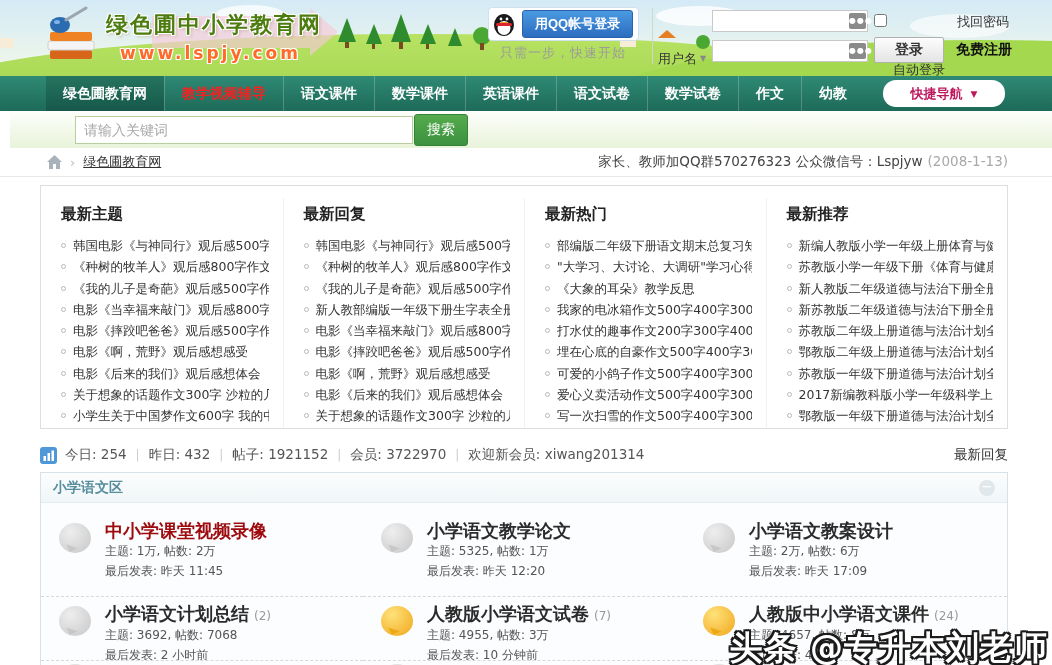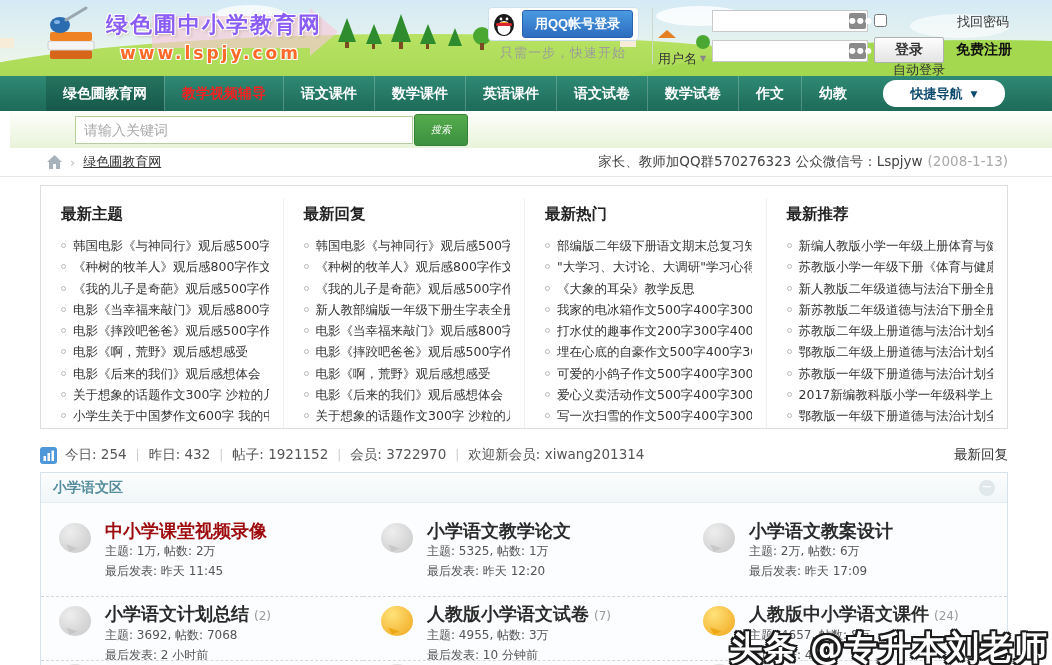--- a/index.html
+++ b/index.html
@@ -5,21 +5,21 @@
   * { margin:0; padding:0; box-sizing:border-box; }
   html,body { width:1052px; height:665px; }
   body { position:relative; overflow:hidden; background:#fff;
          font-family:"DejaVu Sans","Liberation Sans",sans-serif; color:#333; }
   a { text-decoration:none; color:inherit; cursor:pointer; }
 
   
   .header { position:absolute; top:0; left:0; width:1052px; height:76px; overflow:hidden; }
   .header svg.scene { position:absolute; top:0; left:0; }
   .logo-wrap { position:absolute; left:42px; top:6px; display:flex; gap:8px; align-items:center; }
-  .site-name { font-size:22px; font-weight:bold; color:#8b5cf6; letter-spacing:2px; white-space:nowrap;
+  .site-name { font-size:22px; font-weight:bold; color:#4d7c0f; letter-spacing:2px; white-space:nowrap;
                text-shadow:1px 1px 0 #fff,-1px -1px 0 #fff,1px -1px 0 #fff,-1px 1px 0 #fff,2px 2px 3px rgba(120,80,0,.25); }
   .site-url  { font-size:17px; font-weight:bold; color:#ff6a2a; letter-spacing:3px; margin-top:3px; margin-left:14px;
                text-shadow:1px 1px 0 #fff,-1px -1px 0 #fff,1px -1px 0 #fff,-1px 1px 0 #fff; }
   .qq-box { position:absolute; left:488px; top:7px; background:#fff; border:1px solid #cfe0ee; border-radius:4px;
             padding:2px 5px 2px 3px; display:flex; align-items:center; gap:6px; }
   .qq-btn { background:linear-gradient(#4a9ae0,#2c6cc0); border:1px solid #2a62b0; border-radius:3px;
             color:#fff; font-weight:bold; font-size:13px; padding:4px 12px; white-space:nowrap; }
   .qq-hint { position:absolute; left:500px; top:44px; font-size:13px; color:#9b9b9b; letter-spacing:1px; white-space:nowrap; }
   .login-divider { position:absolute; left:652px; top:8px; height:56px; border-left:1px solid #ccd9cc; }
   .fld-label { position:absolute; font-size:13px; color:#333; white-space:nowrap;margin-top:36px; }
@@ -38,30 +38,30 @@
 
   
   .nav { position:absolute; top:76px; left:0; width:1052px; height:35px;
          background:linear-gradient(#2f8a75,#1d6a58); display:flex; align-items:stretch; padding-left:46px; }
   .nav-item { display:flex; align-items:center; padding:0 17px; color:#fff; font-size:14px; font-weight:bold; white-space:nowrap; }
   .nav-item + .nav-item { border-left:1px solid rgba(255,255,255,.22); }
   .nav-item.active { background:linear-gradient(#25745f,#16584a); }
   .nav-item.hot { color:#f32222; }
   .quick-nav { position:absolute; right:47px; top:4px; height:27px; min-width:122px; background:#fff; border-radius:13px;
                display:flex; align-items:center; justify-content:center; gap:8px;
-               color:#0c4a6e; font-weight:bold; font-size:13px; cursor:pointer; padding:0 12px; }
+               color:#be185d; font-weight:bold; font-size:13px; cursor:pointer; padding:0 12px; }
   .quick-nav .caret { font-size:9px; }
 
   
   .search-row { position:absolute; top:111px; left:0; width:1052px; height:37px;
                 background:linear-gradient(#fdfefb,#e9f3da); display:flex; align-items:center; padding-left:65px;margin-left:10px; }
   .search-input { width:338px; height:28px; border:1px solid #b7cf9e; padding:0 8px; font-size:14px; color:#333; }
   .search-input::placeholder { color:#a9a9a9; }
   .search-btn { width:54px; height:32px; margin-left:1px; background:linear-gradient(#55ab4c,#3c9140);
-                border:1px solid #358339; border-radius:3px; color:#fff; font-size:10px; cursor:pointer;font-style:italic; }
+                border:1px solid #358339; border-radius:3px; color:#fff; font-size:14px; cursor:pointer; }
 
   
   .crumb-row { position:absolute; top:148px; left:0; width:1052px; height:29px; background:#fff;
                border-bottom:1px solid #e8e8e8; display:flex; align-items:center; padding:0 44px 0 47px; font-size:13px; }
   .crumb-sep { color:#bbb; margin:0 8px; }
   .crumb-link { color:#333; text-decoration:underline; }
   .crumb-right { margin-left:auto; color:#444; font-size:13.5px; white-space:nowrap; }
   .crumb-date { color:#a8a8a8; margin-left:5px; }
 
   

